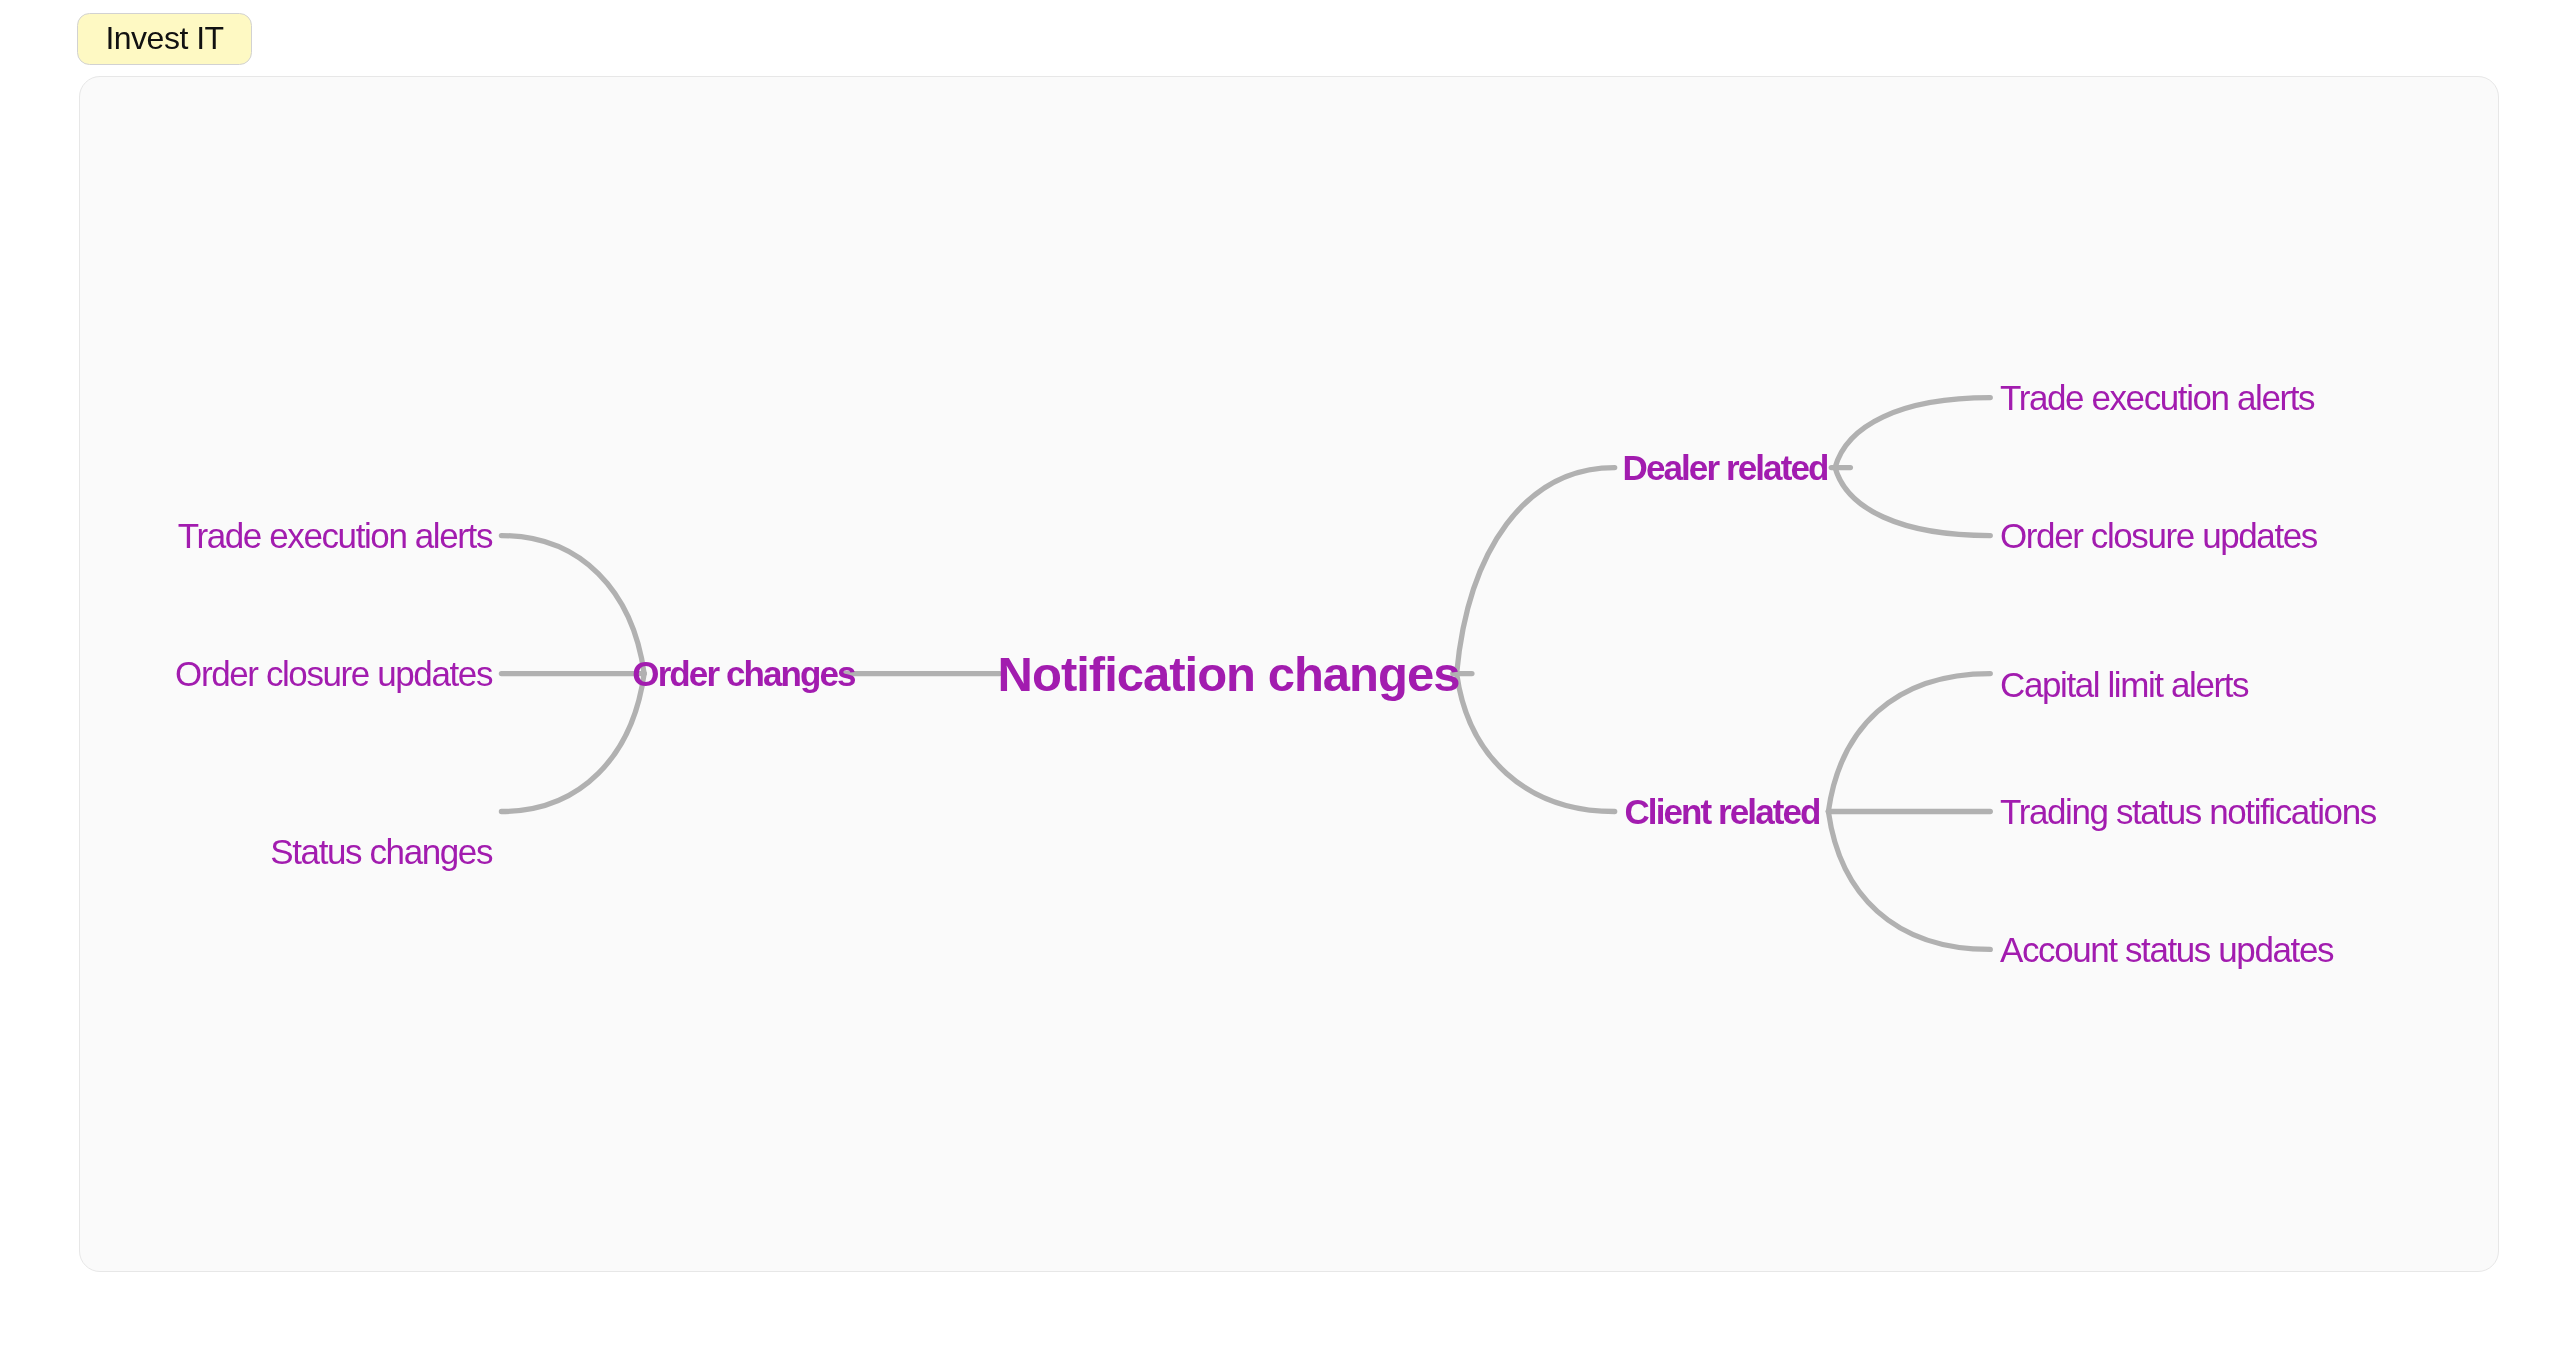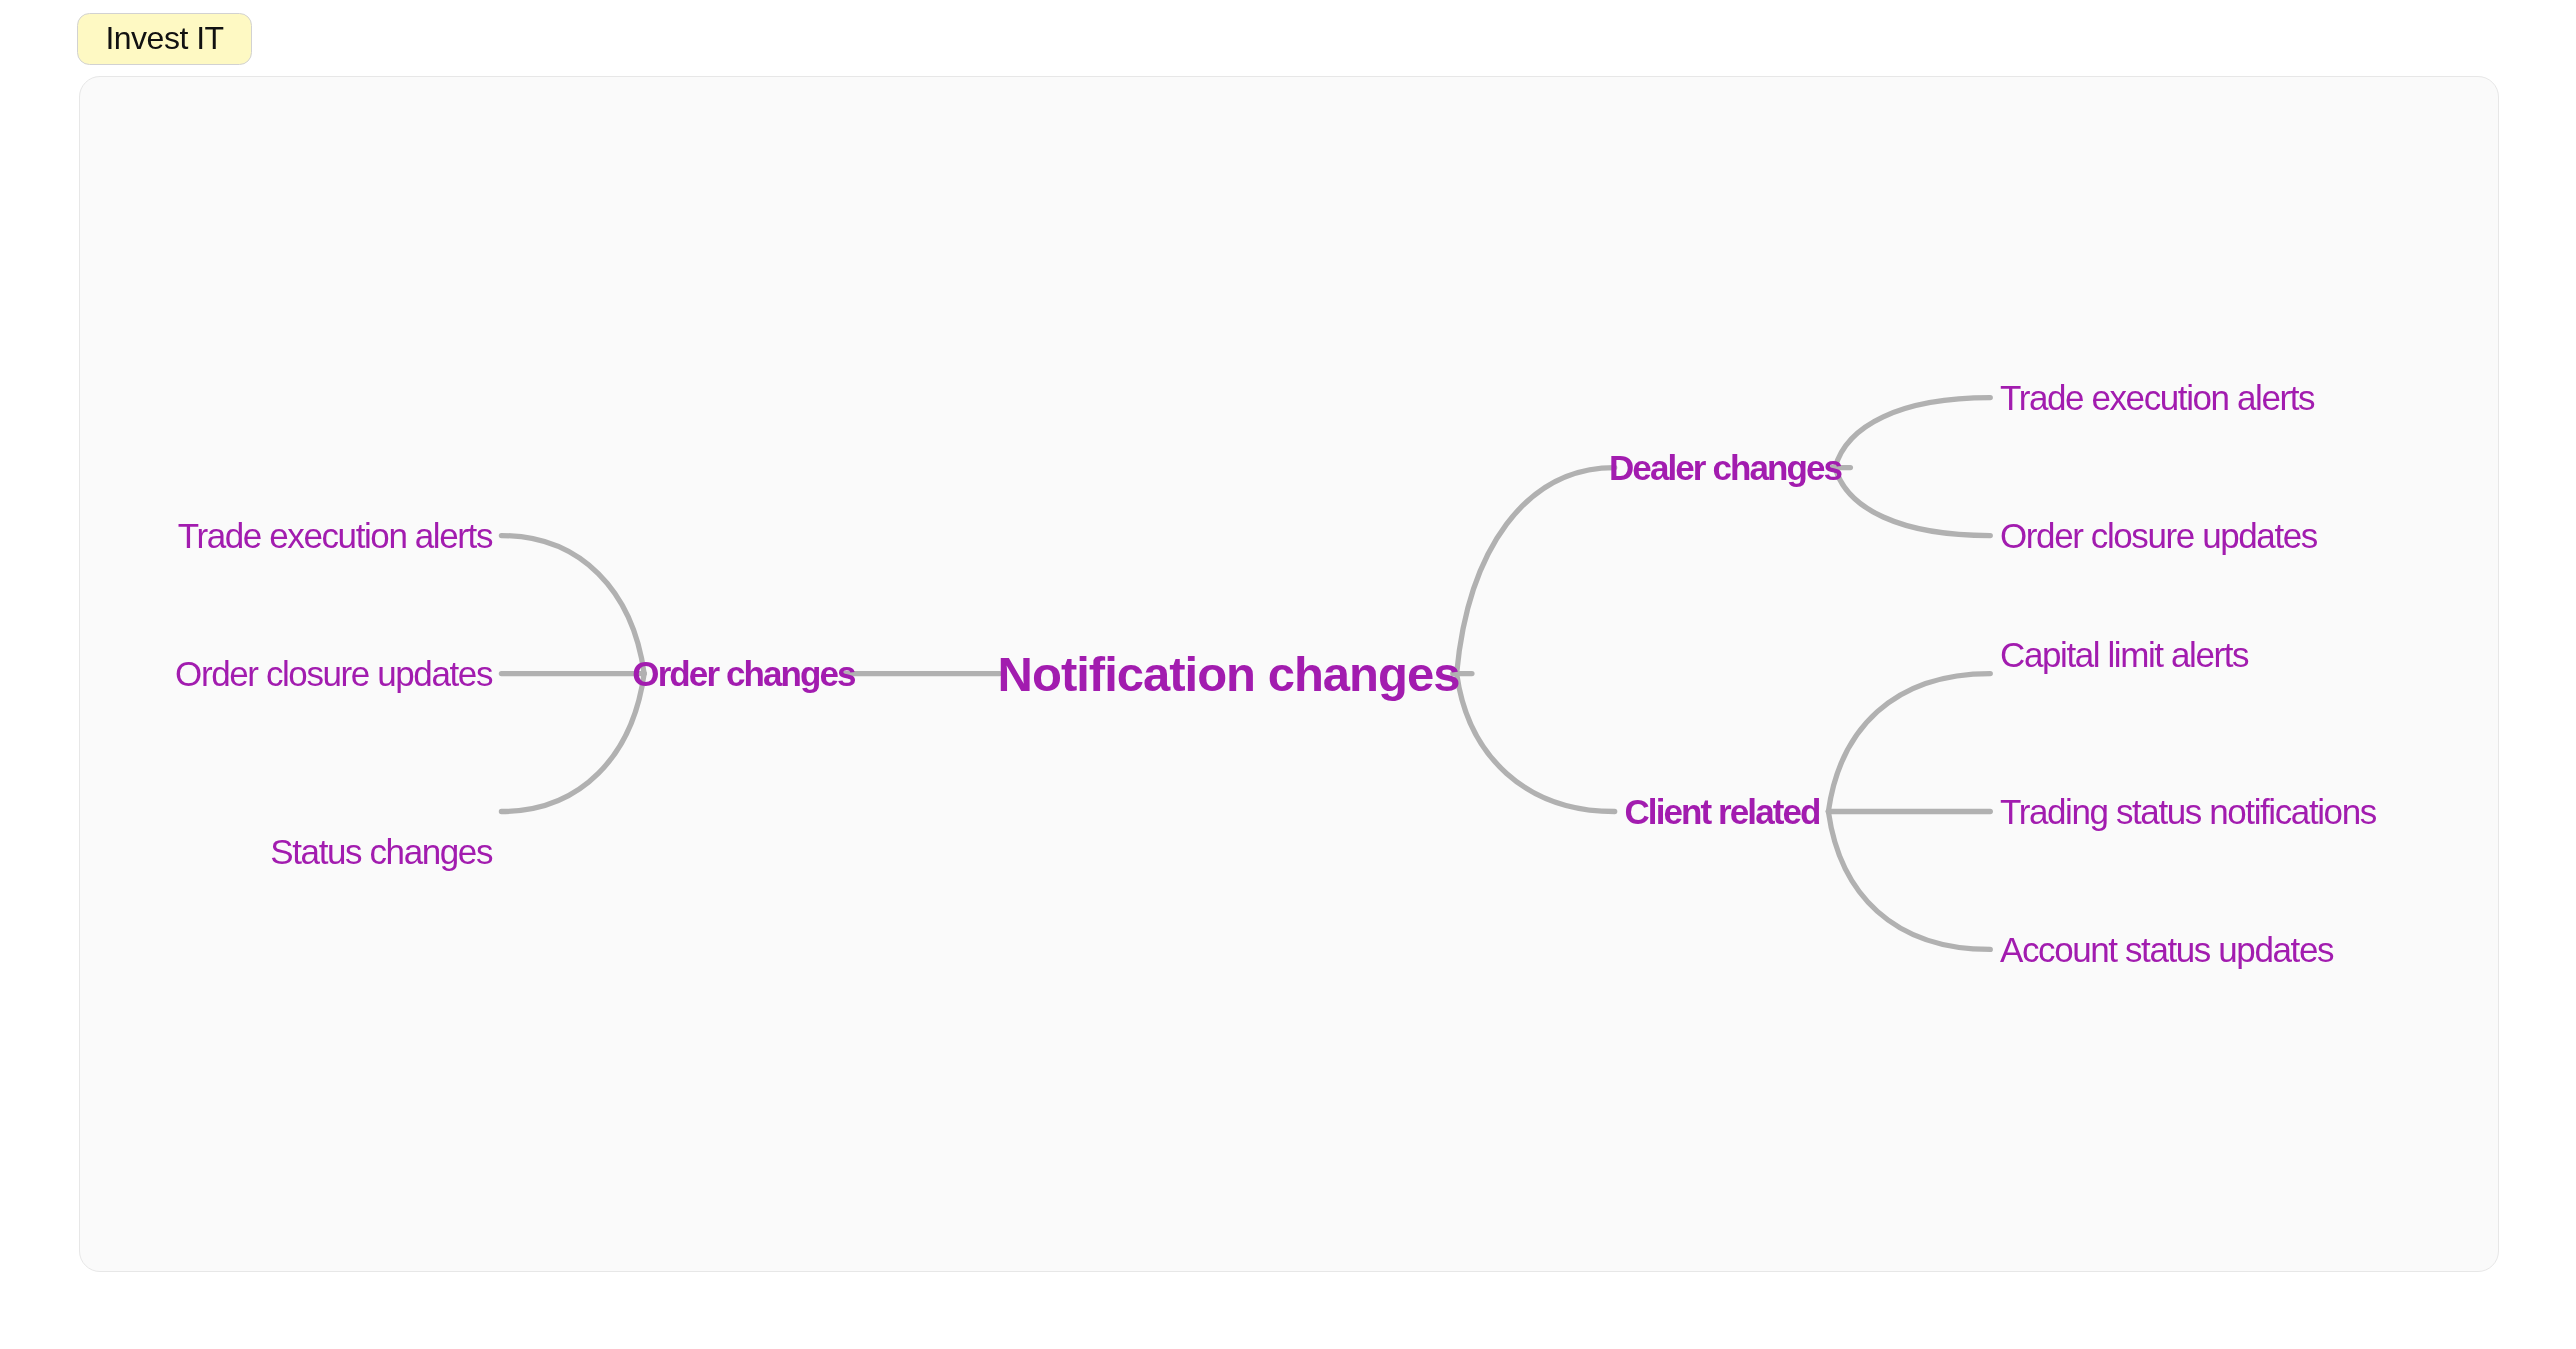--- a/index.html
+++ b/index.html
@@ -103,21 +103,21 @@
 
   .branch-order  { left: 644px;  top: 647px; width: 199px; }
   .branch-dealer { left: 1615px; top: 441px; width: 220px; }
   .branch-client { left: 1615px; top: 785px; width: 214px; text-align: center; }
 
   .root-node { left: 1000px; top: 639px; width: 457px; }
 
   
   .r-leaf-1 { left: 2000px; top: 371px; }
   .r-leaf-2 { left: 2000px; top: 509px; }
-  .r-leaf-3 { left: 2000px; top: 628px; }
+  .r-leaf-3 { left: 2000px; top: 658px; }
   .r-leaf-4 { left: 2000px; top: 785px; }
   .r-leaf-5 { left: 2000px; top: 923px; }
 </style>
 </head>
 <body>
 
 <button class="chip-button">Invest IT</button>
 
 <div class="mindmap-panel"></div>
 
@@ -140,21 +140,21 @@
   <path d="M 1908,847 C 1920,761 1976,703 2077,703"></path>
   <path d="M 1908,847 L 2077,847"></path>
   <path d="M 1908,847 C 1920,933 1976,991 2077,991"></path>
 </svg>
 
 <div class="node leaf align-right l-leaf-1">Trade execution alerts</div>
 <div class="node leaf align-right l-leaf-2">Order closure updates</div>
 <div class="node leaf align-right l-leaf-3">Status changes</div>
 
 <div class="node branch branch-order">Order changes</div>
-<div class="node branch branch-dealer">Dealer changes</div>
+<div class="node branch branch-dealer">Dealer related</div>
 <div class="node branch branch-client">Client related</div>
 
 <div class="node root root-node">Notification changes</div>
 
 <div class="node leaf align-left r-leaf-1">Trade execution alerts</div>
 <div class="node leaf align-left r-leaf-2">Order closure updates</div>
 <div class="node leaf align-left r-leaf-3">Capital limit alerts</div>
 <div class="node leaf align-left r-leaf-4">Trading status notifications</div>
 <div class="node leaf align-left r-leaf-5">Account status updates</div>
 

